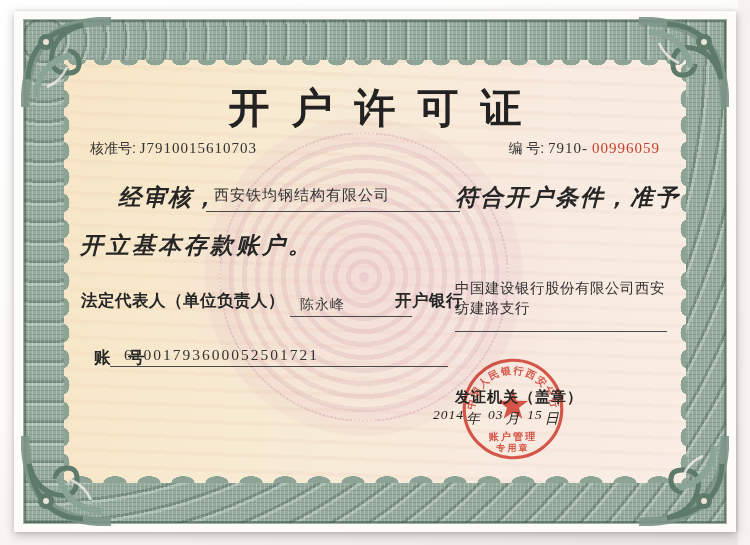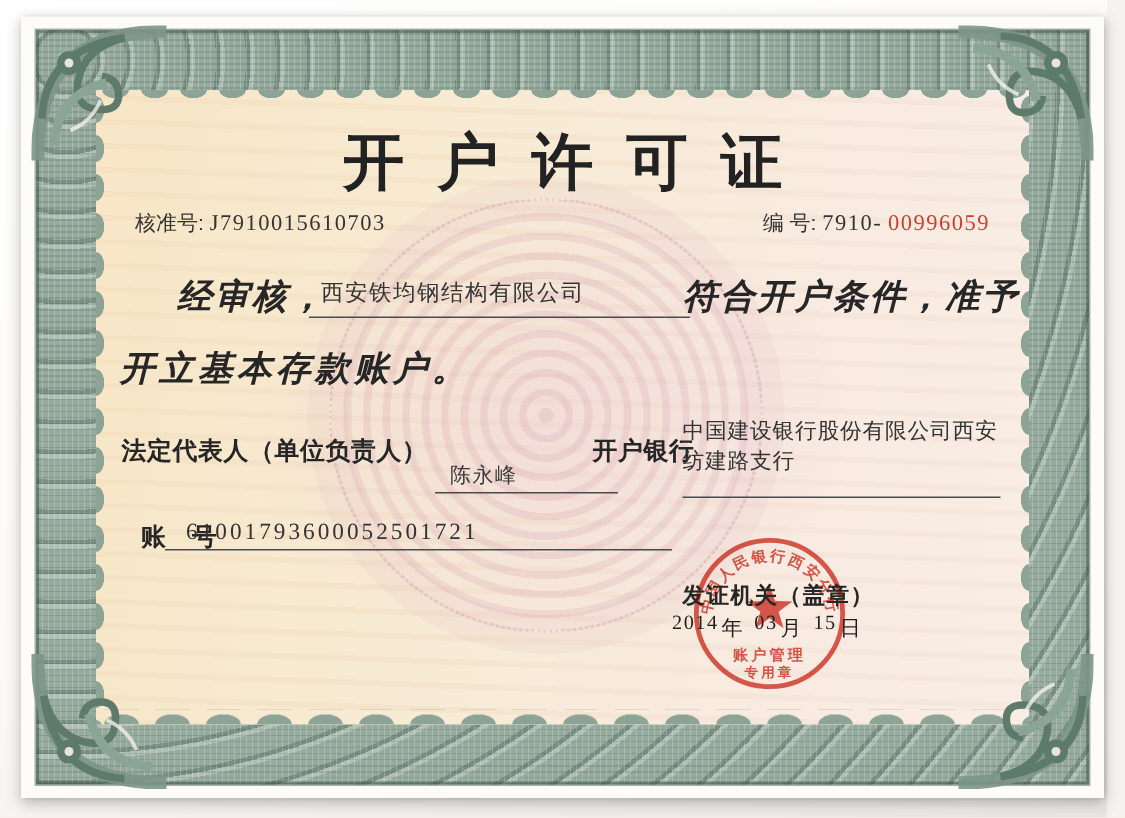--- a/index.html
+++ b/index.html
@@ -69,33 +69,33 @@
   .p-prefix { position:absolute; left:54px; top:0; }
   .blank { border-bottom:1px solid #4a4a4a; display:inline-block; }
   .company-blank { position:absolute; left:130px; top:4px; width:254px; height:26px;
     font-size:15px; color:#333; letter-spacing:1px; padding-left:8px;margin-left:12px; }
   .p-suffix { position:absolute; left:391px; top:0; white-space:nowrap; }
   .line2 { position:absolute; left:16px; top:170px; z-index:4; letter-spacing:3px; }
 
   .f-label { font-size:16.5px; font-weight:bold; color:#262626; letter-spacing:.5px; white-space:nowrap; }
   .legal-label { position:absolute; left:17px; top:230px; z-index:4; }
   .rep-blank { position:absolute; left:226px; top:236px; width:122px; height:21px; z-index:4;
-    font-size:14px; color:#3a3a3a; padding-left:10px; letter-spacing:1px;margin-top:12px; }
+    font-size:14px; color:#3a3a3a; padding-left:10px; letter-spacing:1px; }
   .bank-label { position:absolute; left:331px; top:230px; z-index:4;font-family:Liberation Serif, serif; }
   .bank-blank { position:absolute; left:391px; top:218px; width:212px; z-index:4;
     font-size:14.5px; color:#333; line-height:1.4; border-bottom:1px solid #4a4a4a;
     padding-bottom:12px; letter-spacing:.5px; }
   .acct-label { position:absolute; left:30px; top:287px; z-index:4; }
   .acct-blank { position:absolute; left:46px; top:286px; width:338px; height:21px; z-index:4;
     font-size:15.5px; color:#333; padding-left:14px; letter-spacing:2px; }
 
   .issuer-label { position:absolute; left:391px; top:328px; z-index:6;
     font-size:15px; font-weight:bold; color:#262626; letter-spacing:1px; }
-  .date-line { position:absolute; left:382px; top:350px; z-index:6;
-    font-size:14px; color:#1e1e1e; letter-spacing:1px; }
+  .date-line { position:absolute; left:367px; top:350px; z-index:6;
+    font-size:14px; color:#1e1e1e; letter-spacing:1px;font-style:italic; }
   .dnum { position:relative; top:-4px; font-family:"Liberation Serif", serif; font-size:13.5px; padding:0 2px; }
 
   .stamp { position:absolute; left:396px; top:296px; width:106px; height:106px; z-index:5;
     opacity:.88; mix-blend-mode:multiply; }
 </style>
 </head>
 <body>
 
 <div class="photo">
   <div class="cert">

